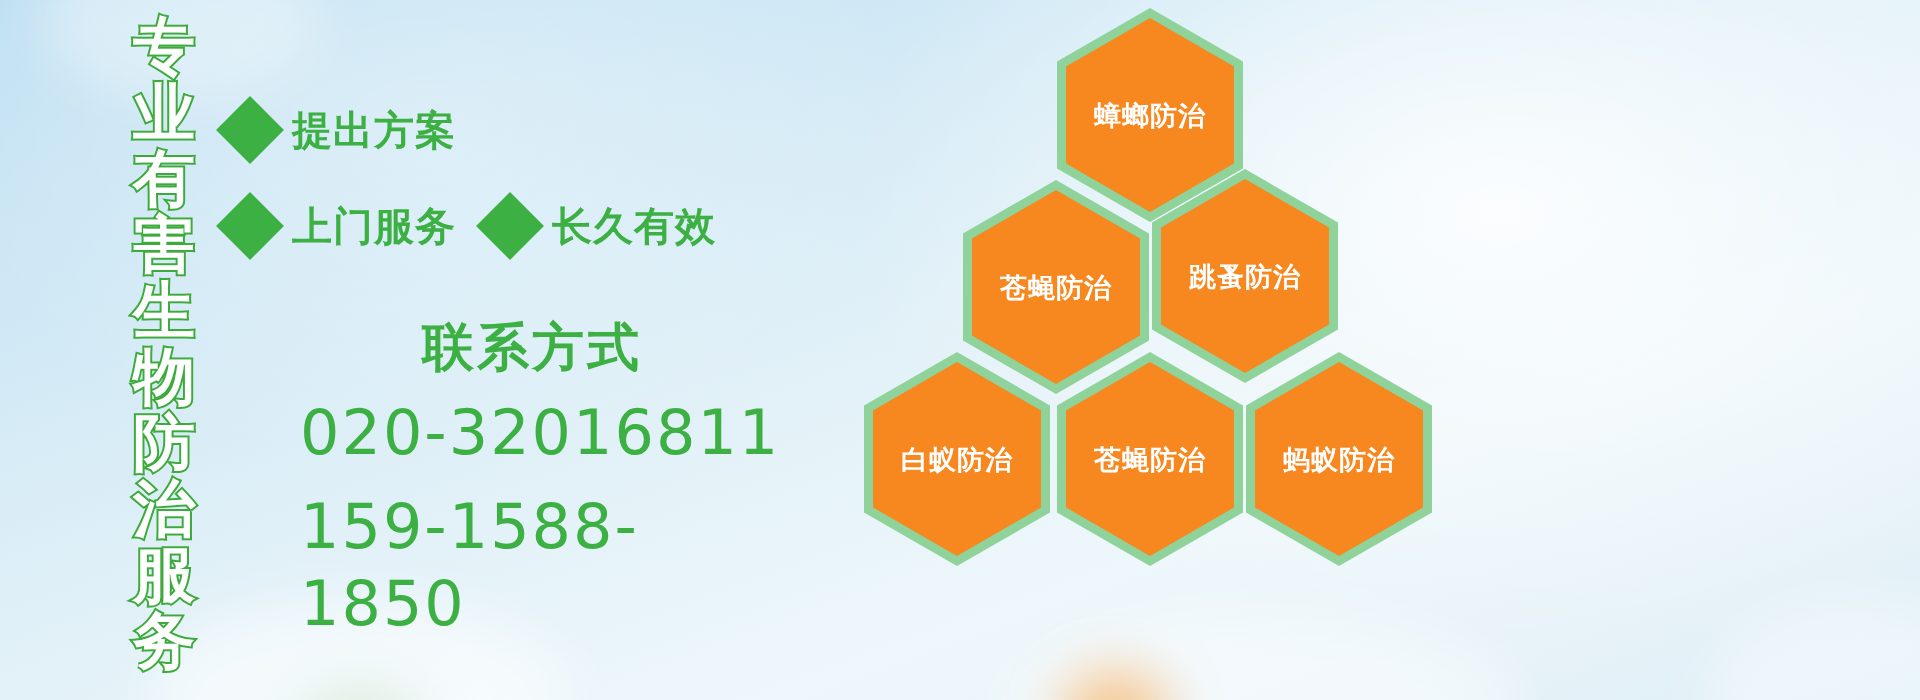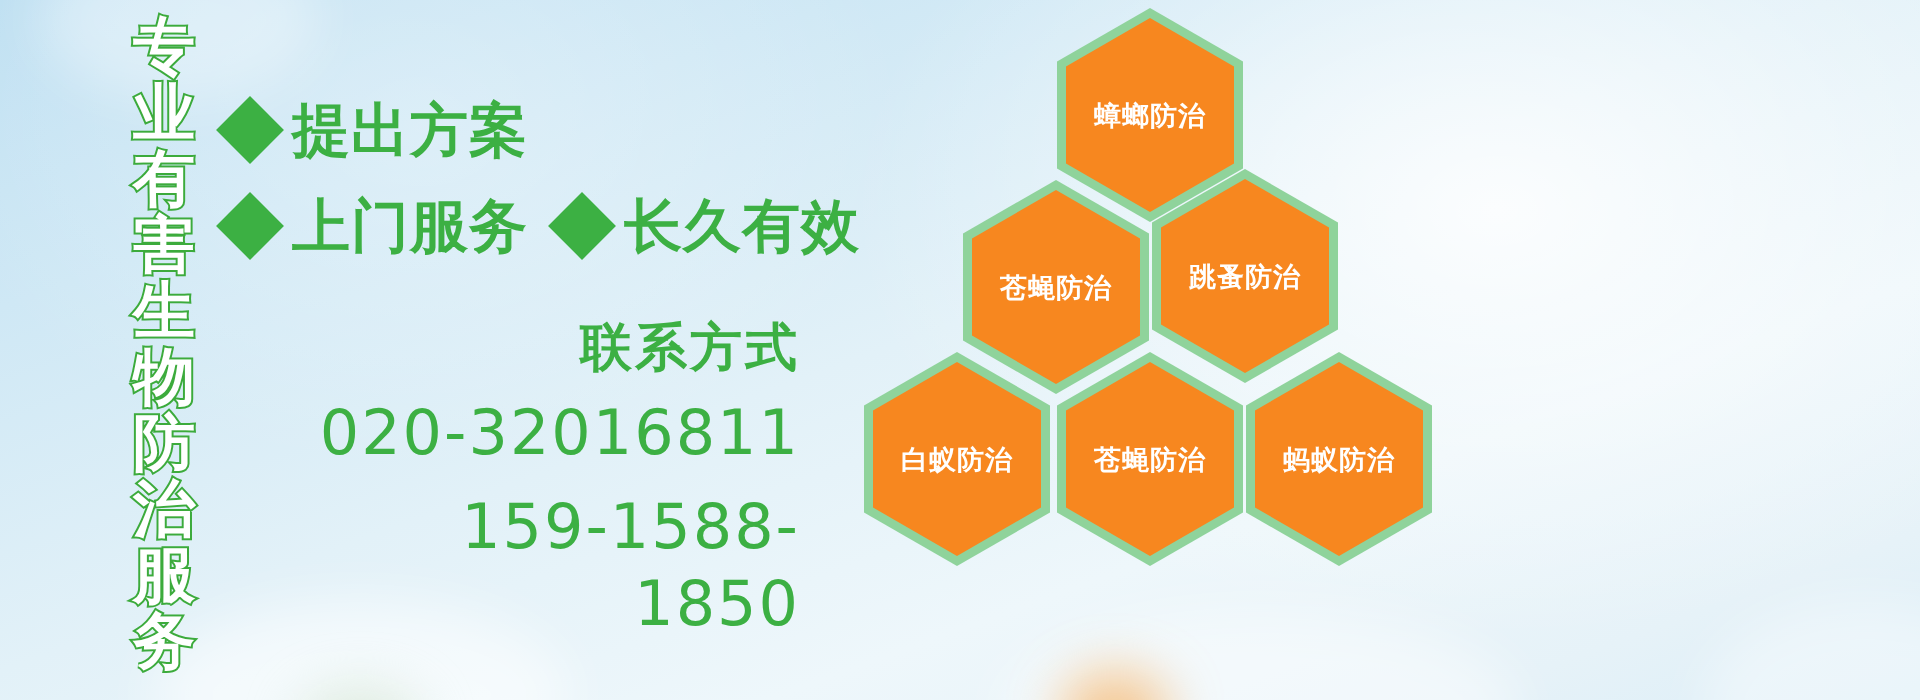--- a/index.html
+++ b/index.html
@@ -63,34 +63,34 @@
   .feature-item { display:flex; align-items:center; }
   .feature-item + .feature-item { margin-left:30px; }
   .diamond {
     width:48px; height:48px;
     background:#3cb043;
     transform:rotate(45deg);
     flex:none;
     margin-right:18px;
   }
   .feature-label {
-    font-size:58px;
+    font-size:40px;
     font-weight:700;
     color:#3cb043;
     letter-spacing:1px;
     white-space:nowrap;
     line-height:1;
   }
 
   
   #contact-block {
     position:absolute;
     left:300px; top:316px;
     width:500px;
-    text-align:right;
+    text-align:left;
     z-index:5;
   }
   #contact-title {
     font-size:52px;
     font-weight:700;
     color:#3cb043;
     letter-spacing:3px;
     line-height:1.2;
     margin-left:122px;
   }

